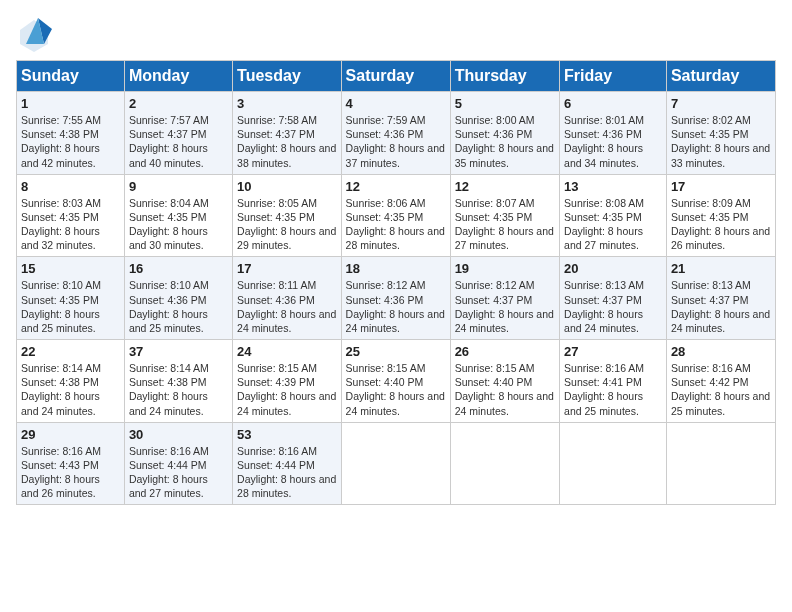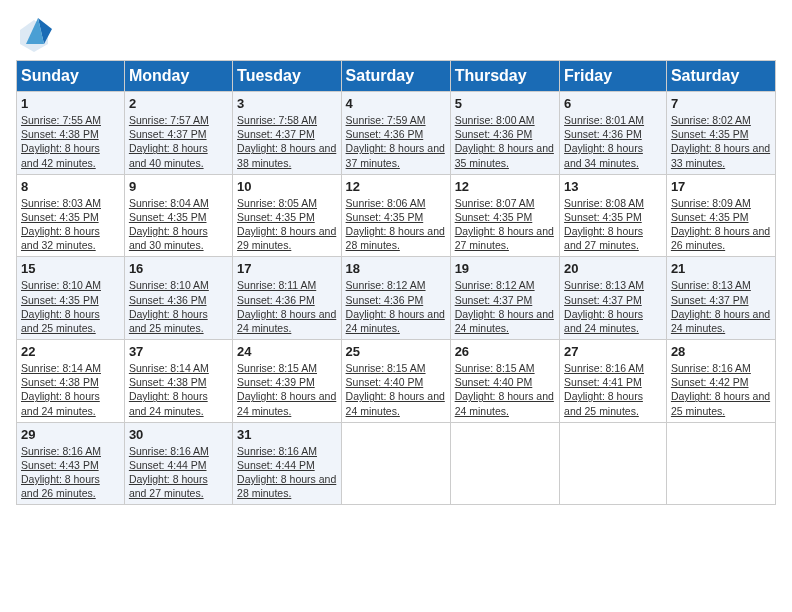--- a/index.html
+++ b/index.html
@@ -80,21 +80,20 @@
       font-size: 13px;
       font-weight: bold;
       color: #222;
       display: block;
       margin-bottom: 2px;
     }
     .day-info {
       font-size: 10.5px;
       color: #333;
       line-height: 1.35;
-      text-decoration: underline;
     }
     .empty-cell {
       background: #fff !important;
     }
   </style>
 </head>
 <body>
 
 <div class="header">
   <div class="logo">
@@ -310,21 +309,21 @@
           Sunrise: 8:16 AM<br>Sunset: 4:43 PM<br>Daylight: 8 hours and 26 minutes.
         </div>
       </td>
         <td>
         <span class="day-num">30</span>
         <div class="day-info">
           Sunrise: 8:16 AM<br>Sunset: 4:44 PM<br>Daylight: 8 hours and 27 minutes.
         </div>
       </td>
         <td>
-        <span class="day-num">31</span>
+        <span class="day-num">53</span>
         <div class="day-info">
           Sunrise: 8:16 AM<br>Sunset: 4:44 PM<br>Daylight: 8 hours and 28 minutes.
         </div>
       </td>
         <td class="empty-cell"></td>
         <td class="empty-cell"></td>
         <td class="empty-cell"></td>
         <td class="empty-cell"></td>
       </tr>
     </tbody>

